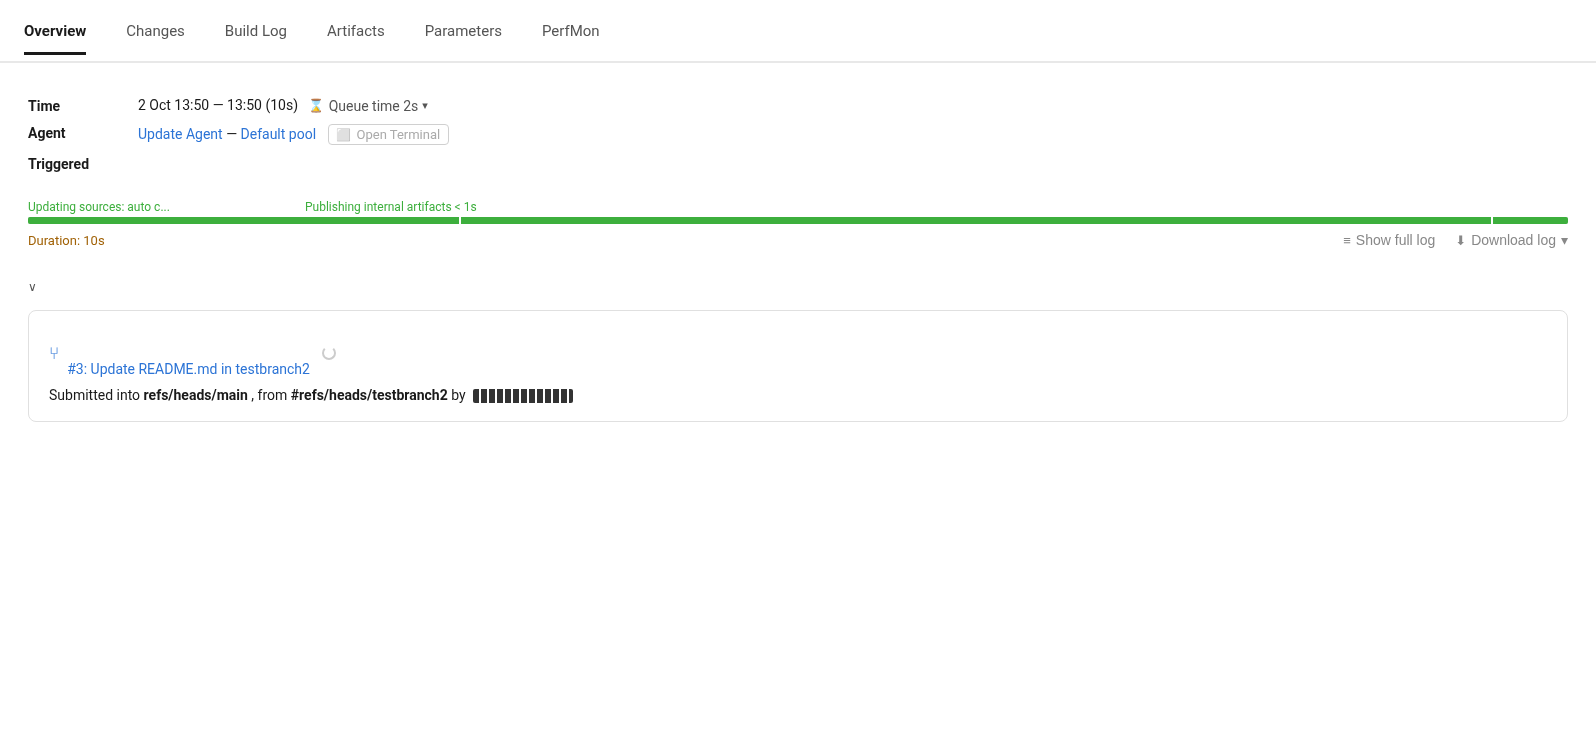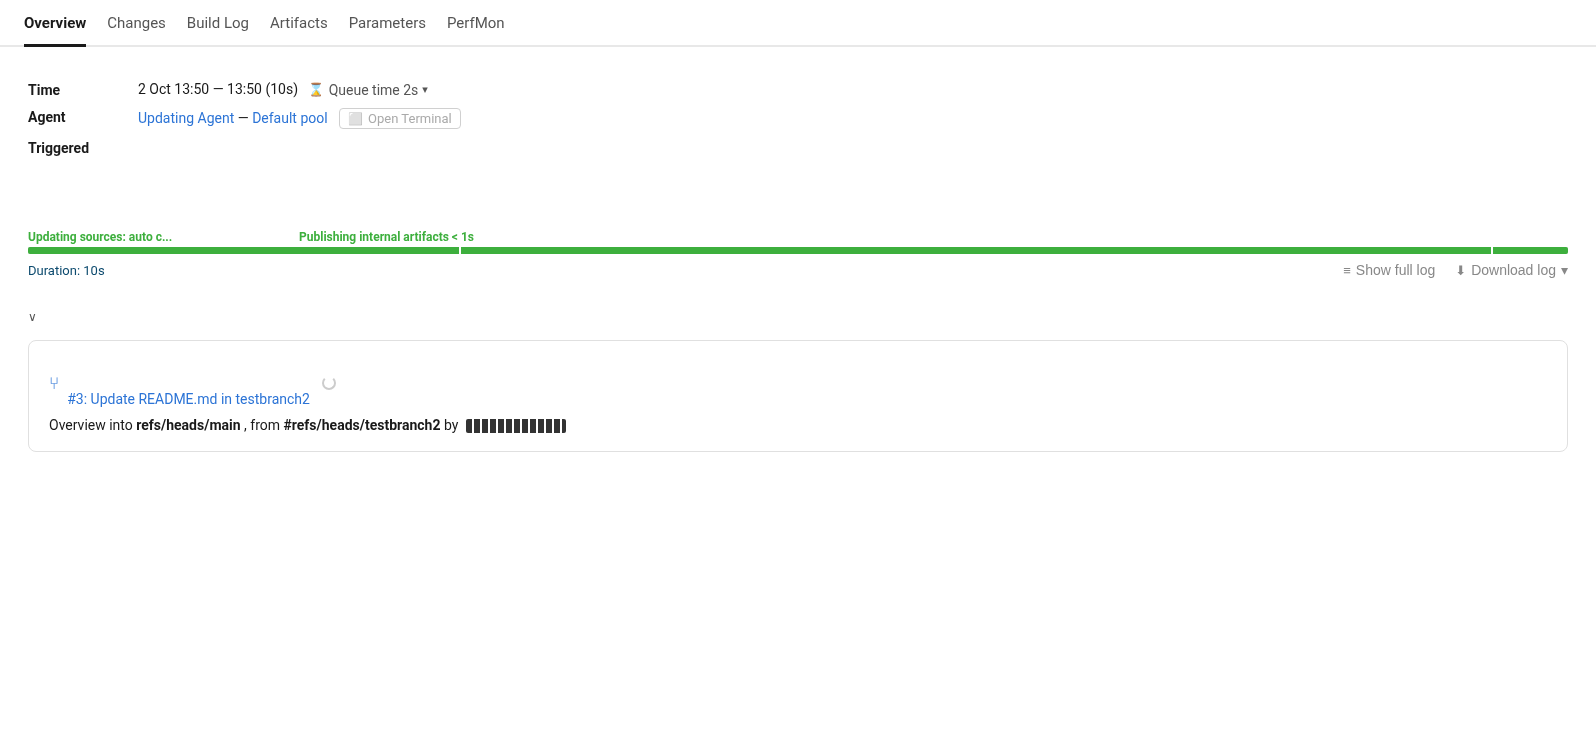--- a/index.html
+++ b/index.html
@@ -8,22 +8,22 @@
       font-size: 14px;
       color: #1a1a1a;
       background: #fff;
       padding: 0;
     }
 
     
     .tabs {
       display: flex;
       border-bottom: 2px solid #e8e8e8;
-      padding: 0 24px;
-      gap: 21px;
+      padding: 8px 24px;
+      gap: 40px;
     }
     .tab {
       padding: 14px 0 12px 0;
       font-size: 15px;
       color: #555;
       cursor: pointer;
       border-bottom: 3px solid transparent;
       margin-bottom: -2px;
       text-decoration: none;
       white-space: nowrap;
@@ -90,21 +90,21 @@
     
     .duration-row {
       display: flex;
       justify-content: space-between;
       align-items: center;
       margin-top: 8px;
       margin-bottom: 32px;
     }
     .duration-text {
       font-size: 13px;
-      color: #0c4a6e;
+      color: #a16207;
     }
     .log-actions {
       display: flex;
       align-items: center;
       gap: 20px;
     }
     .log-action-btn {
       display: inline-flex;
       align-items: center;
       gap: 5px;
@@ -201,32 +201,30 @@
     
     .prog-outer {
       position: relative;
       width: 100%;
       margin-bottom: 0;
     }
     .prog-labels-row {
       display: flex;
       align-items: flex-end;
       margin-bottom: 3px;
-      gap: 6px;
-      font-weight: bold;
+      gap: 12px;
     }
     .prog-label-1 {
       font-size: 12px;
       color: #3daf3d;
       min-width: 265px;
     }
     .prog-label-2 {
       font-size: 12px;
       color: #3daf3d;
-      margin-top: 46px;
     }
     .prog-track {
       width: 100%;
       height: 7px;
       background: #d0d0d0;
       border-radius: 2px;
       position: relative;
       overflow: visible;
     }
     .prog-fill {
@@ -267,21 +265,21 @@
       <span class="queue-time">
         <span style="font-size:13px;">⌛</span>
         <span>Queue time 2s</span>
         <span class="chevron">▾</span>
       </span>
     </div>
 
     <div class="info-label">Agent</div>
     <div class="info-value">
       <span class="apple-icon"></span>
-      <a class="link-blue">Updating Agent</a>
+      <a class="link-blue">Update Agent</a>
       <span> — </span>
       <a class="link-blue">Default pool</a>
       <a class="open-terminal">
         <span style="font-size:12px;">⬜</span>
         <span>Open Terminal</span>
       </a>
     </div>
 
     <div class="info-label">Triggered</div>
   </div>
@@ -319,21 +317,21 @@
 
   <div class="pr-card">
 
     <div class="pr-row">
       <span class="pr-icon" style="color:#2c74d6; font-size:17px;">⑂</span>
       <a class="pr-link">#3: Update README.md in testbranch2</a>
       <span class="pr-spinner"></span>
     </div>
 
     <div>
-      <span class="pr-submitted">Overview into</span>
+      <span class="pr-submitted">Submitted into</span>
       <span class="pr-submitted pr-bold">refs/heads/main</span>
       <span class="pr-submitted">, from</span>
       <span class="pr-submitted pr-bold">#refs/heads/testbranch2</span>
       <span class="pr-submitted">by</span>
       <span class="pr-redacted">&nbsp;&nbsp;&nbsp;&nbsp;&nbsp;&nbsp;&nbsp;&nbsp;&nbsp;&nbsp;&nbsp;&nbsp;&nbsp;&nbsp;&nbsp;&nbsp;&nbsp;&nbsp;&nbsp;&nbsp;&nbsp;&nbsp;</span>
     </div>
   </div>
 
 </div>
 

